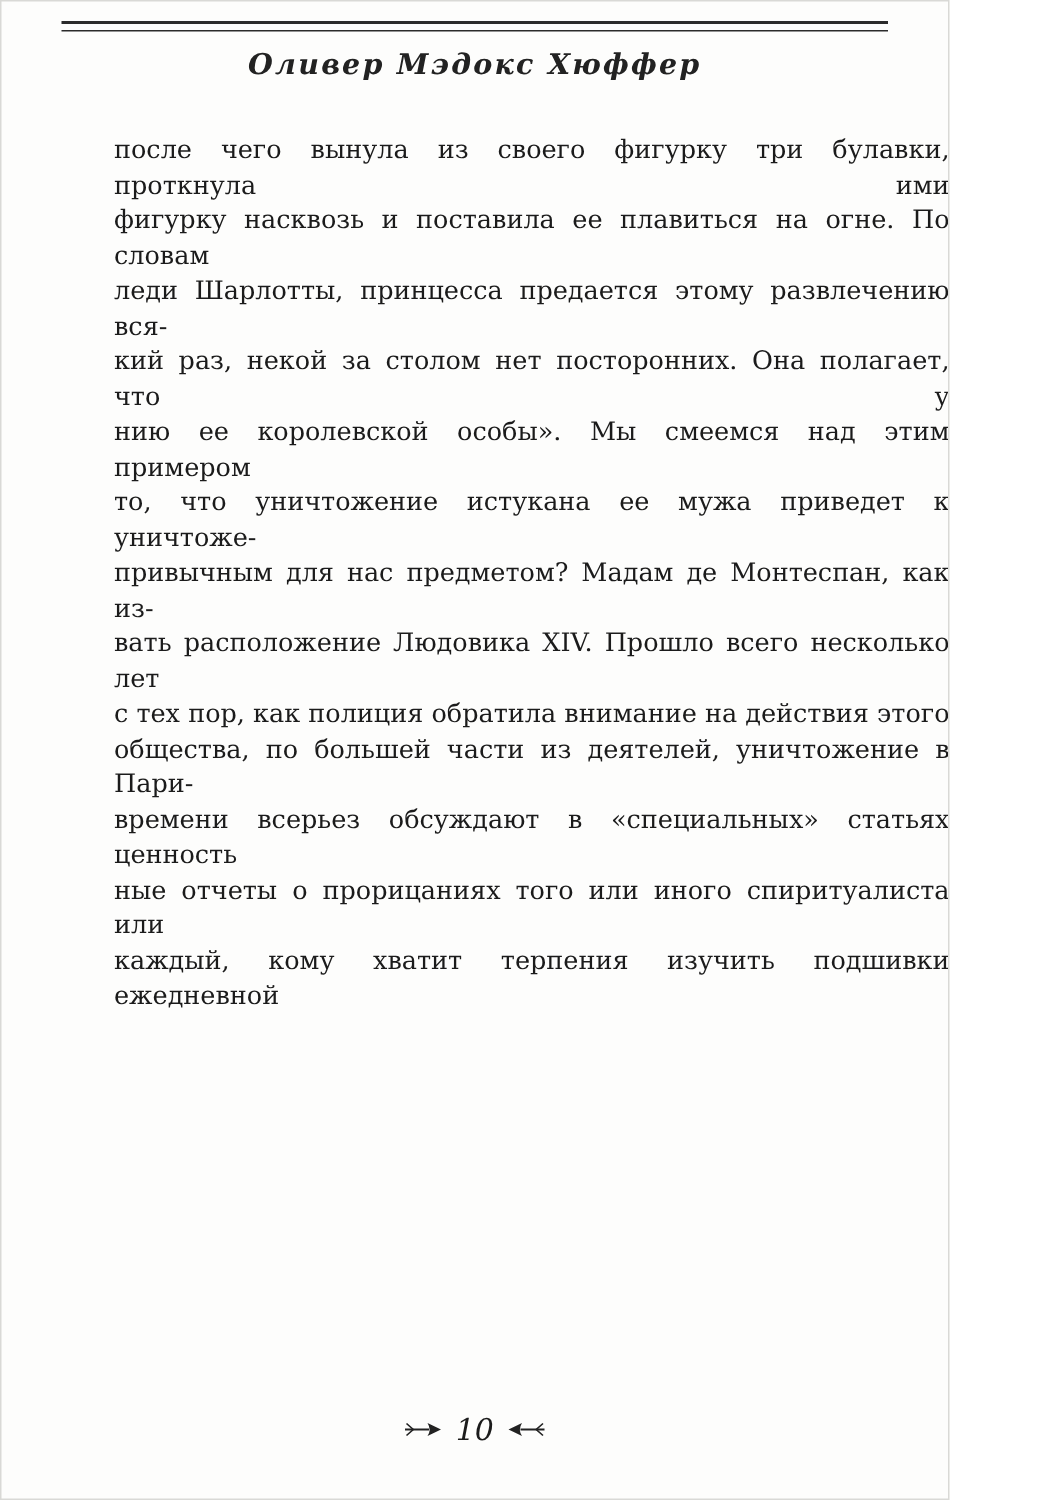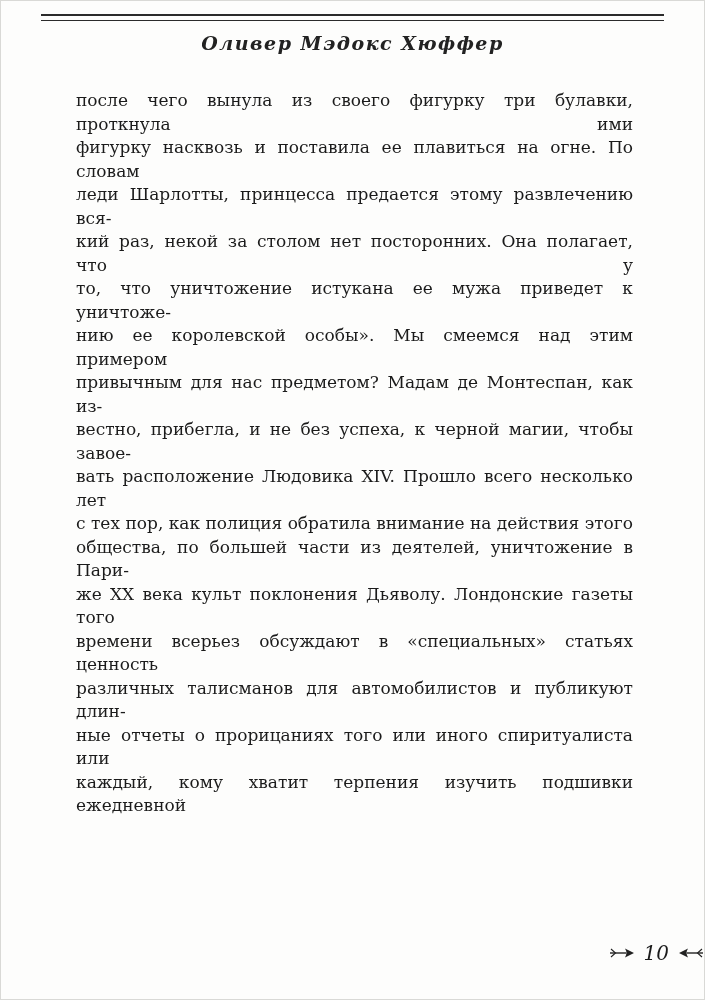--- a/index.html
+++ b/index.html
@@ -2,21 +2,21 @@
 <html><head>
 <meta charset="utf-8">
 <style>
   html, body {
     margin: 0;
     padding: 0;
     background: #ffffff;
   }
   .page {
     position: relative;
-    width: 705px;
+    width: 633px;
     height: 1000px;
     background: #fdfdfc;
     color: #1c1c1c;
     font-family: "DejaVu Serif", "Liberation Serif", serif;
     box-sizing: border-box;
     border: 1px solid #d9d9d6;
     overflow: hidden;
   }
   .running-head {
     position: absolute;
@@ -53,21 +53,21 @@
     text-align-last: justify;
     text-justify: inter-word;
     white-space: normal;
   }
   .footer {
     position: absolute;
     left: 0;
     right: 0;
     bottom: 36px;
     display: flex;
-    justify-content: flex-end;
+    justify-content: center;
     align-items: center;
     gap: 9px;
   }
   .pageno {
     font-style: italic;
     font-size: 20px;
     color: #1b1b1b;
     line-height: 1;
   }
   .orn { display: inline-flex; align-items: center; }
@@ -83,30 +83,27 @@
     <div class="double-rule"></div>
     <div class="author">Оливер Мэдокс Хюффер</div>
   </div>
 
   <div class="body-text">
       <div class="para">
         <div class="line">после чего вынула из своего фигурку три булавки, проткнула ими</div>
         <div class="line">фигурку насквозь и поставила ее плавиться на огне. По словам</div>
         <div class="line">леди Шарлотты, принцесса предается этому развлечению вся-</div>
         <div class="line">кий раз, некой за столом нет посторонних. Она полагает, что у</div>
+        <div class="line">нию ее королевской особы». Мы смеемся над этим примером</div>
         <div class="line">то, что уничтожение истукана ее мужа приведет к уничтоже-</div>
-        <div class="line">нию ее королевской особы». Мы смеемся над этим примером</div>
         <div class="line">привычным для нас предметом? Мадам де Монтеспан, как из-</div>
-        <div class="line">вестно, прибегла, и не без успеха, к черной магии, чтобы завое-</div>
         <div class="line">вать расположение Людовика XIV. Прошло всего несколько лет</div>
         <div class="line">с тех пор, как полиция обратила внимание на действия этого</div>
         <div class="line">общества, по большей части из деятелей, уничтожение в Пари-</div>
-        <div class="line">же XX века культ поклонения Дьяволу. Лондонские газеты того</div>
         <div class="line">времени всерьез обсуждают в «специальных» статьях ценность</div>
-        <div class="line">различных талисманов для автомобилистов и публикуют длин-</div>
         <div class="line">ные отчеты о прорицаниях того или иного спиритуалиста или</div>
         <div class="line">каждый, кому хватит терпения изучить подшивки ежедневной</div>
       </div>
     </div>
 
   <div class="footer">
     <span class="orn">
       <svg width="26" height="12" viewBox="0 0 26 12" aria-hidden="true">
         <path d="M1 6 H17" stroke="#222" stroke-width="1.4" fill="none"></path>
         <path d="M2 2 L6.5 6 L2 10" stroke="#222" stroke-width="1.1" fill="none"></path>

